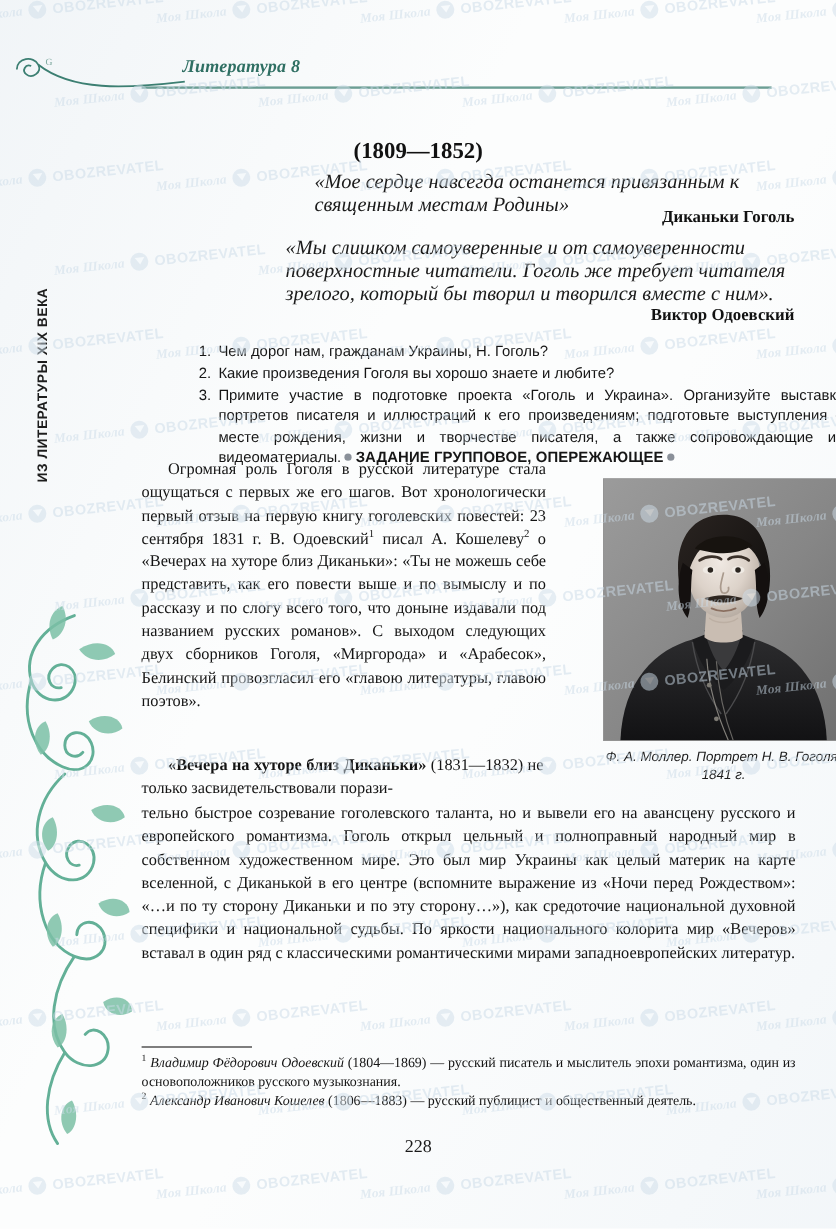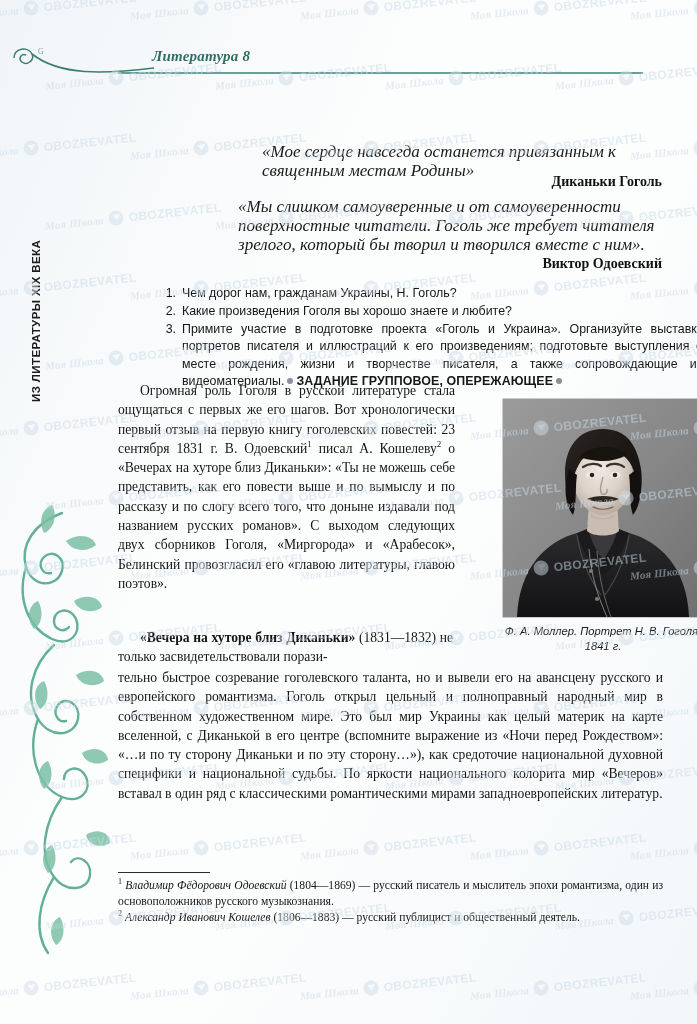--- a/index.html
+++ b/index.html
@@ -384,20 +384,21 @@
       <text x="30" y="14" font-family="Liberation Serif, serif" font-size="8" fill="#7aa69c">G</text>
     </svg>
     <div id="runhead-title">Литература 8</div>
     <div id="runhead-rule"></div>
   </div>
 
   <div id="side-label">
     <span>ИЗ ЛИТЕРАТУРЫ XIX ВЕКА</span>
   </div>
 
+  <div id="chapter-dates">(1809—1852)</div>
 
   <div class="epigraph" id="epigraph-1">«Мое сердце навсегда останется привязанным к священным местам Родины»</div>
   <div class="epigraph-author" id="epigraph-author-1">Диканьки Гоголь</div>
 
   <div class="epigraph" id="epigraph-2">«Мы слишком самоуверенные и от самоуверенности поверхностные читатели. Гоголь же требует читателя зрелого, который бы творил и творился вместе с ним».</div>
   <div class="epigraph-author" id="epigraph-author-2">Виктор Одоевский</div>
 
   <ol id="questions">
     <li class="q-item">
       <span class="q-num">1.</span>
@@ -499,20 +500,21 @@
     <div>
       <span class="fn-mark">1</span>
       <span class="fn-name">Владимир Фёдорович Одоевский</span><span> (1804—1869) — русский писатель и мыслитель эпохи романтизма, один из основоположников русского музыкознания.</span>
     </div>
     <div>
       <span class="fn-mark">2</span>
       <span class="fn-name">Александр Иванович Кошелев</span><span> (1806—1883) — русский публицист и общественный деятель.</span>
     </div>
   </div>
 
+  <div id="page-number">228</div>
 
   <div id="watermarks">
       <div class="wm" style="left: -40px; top: 8px;">
         <span class="wm-school">Моя Школа</span>
         <span class="wm-logo"></span>
         <span class="wm-brand">OBOZREVATEL</span>
       </div>
       <div class="wm" style="left: 130px; top: 8px;">
         <span class="wm-school">Моя Школа</span>
         <span class="wm-logo"></span>

